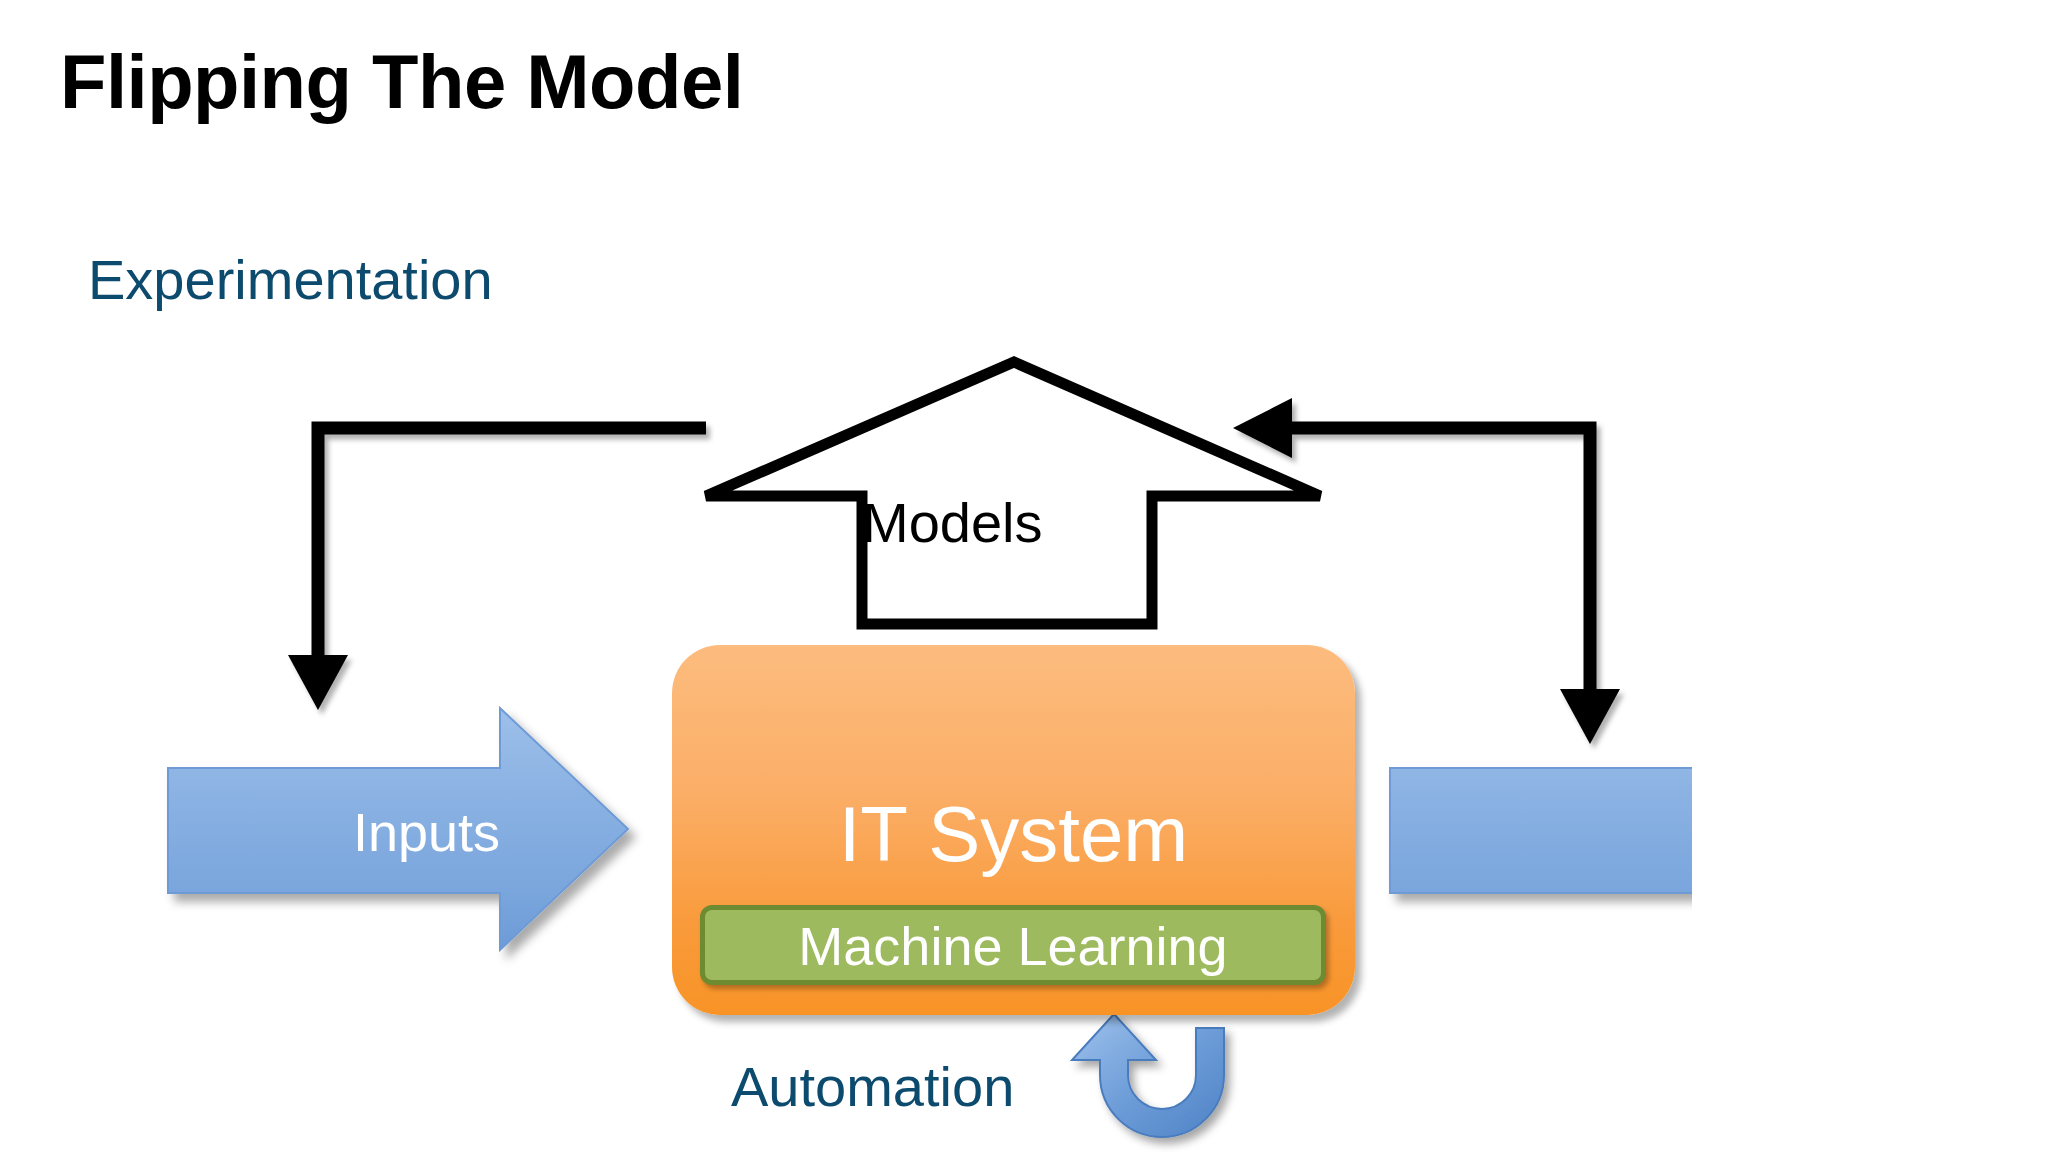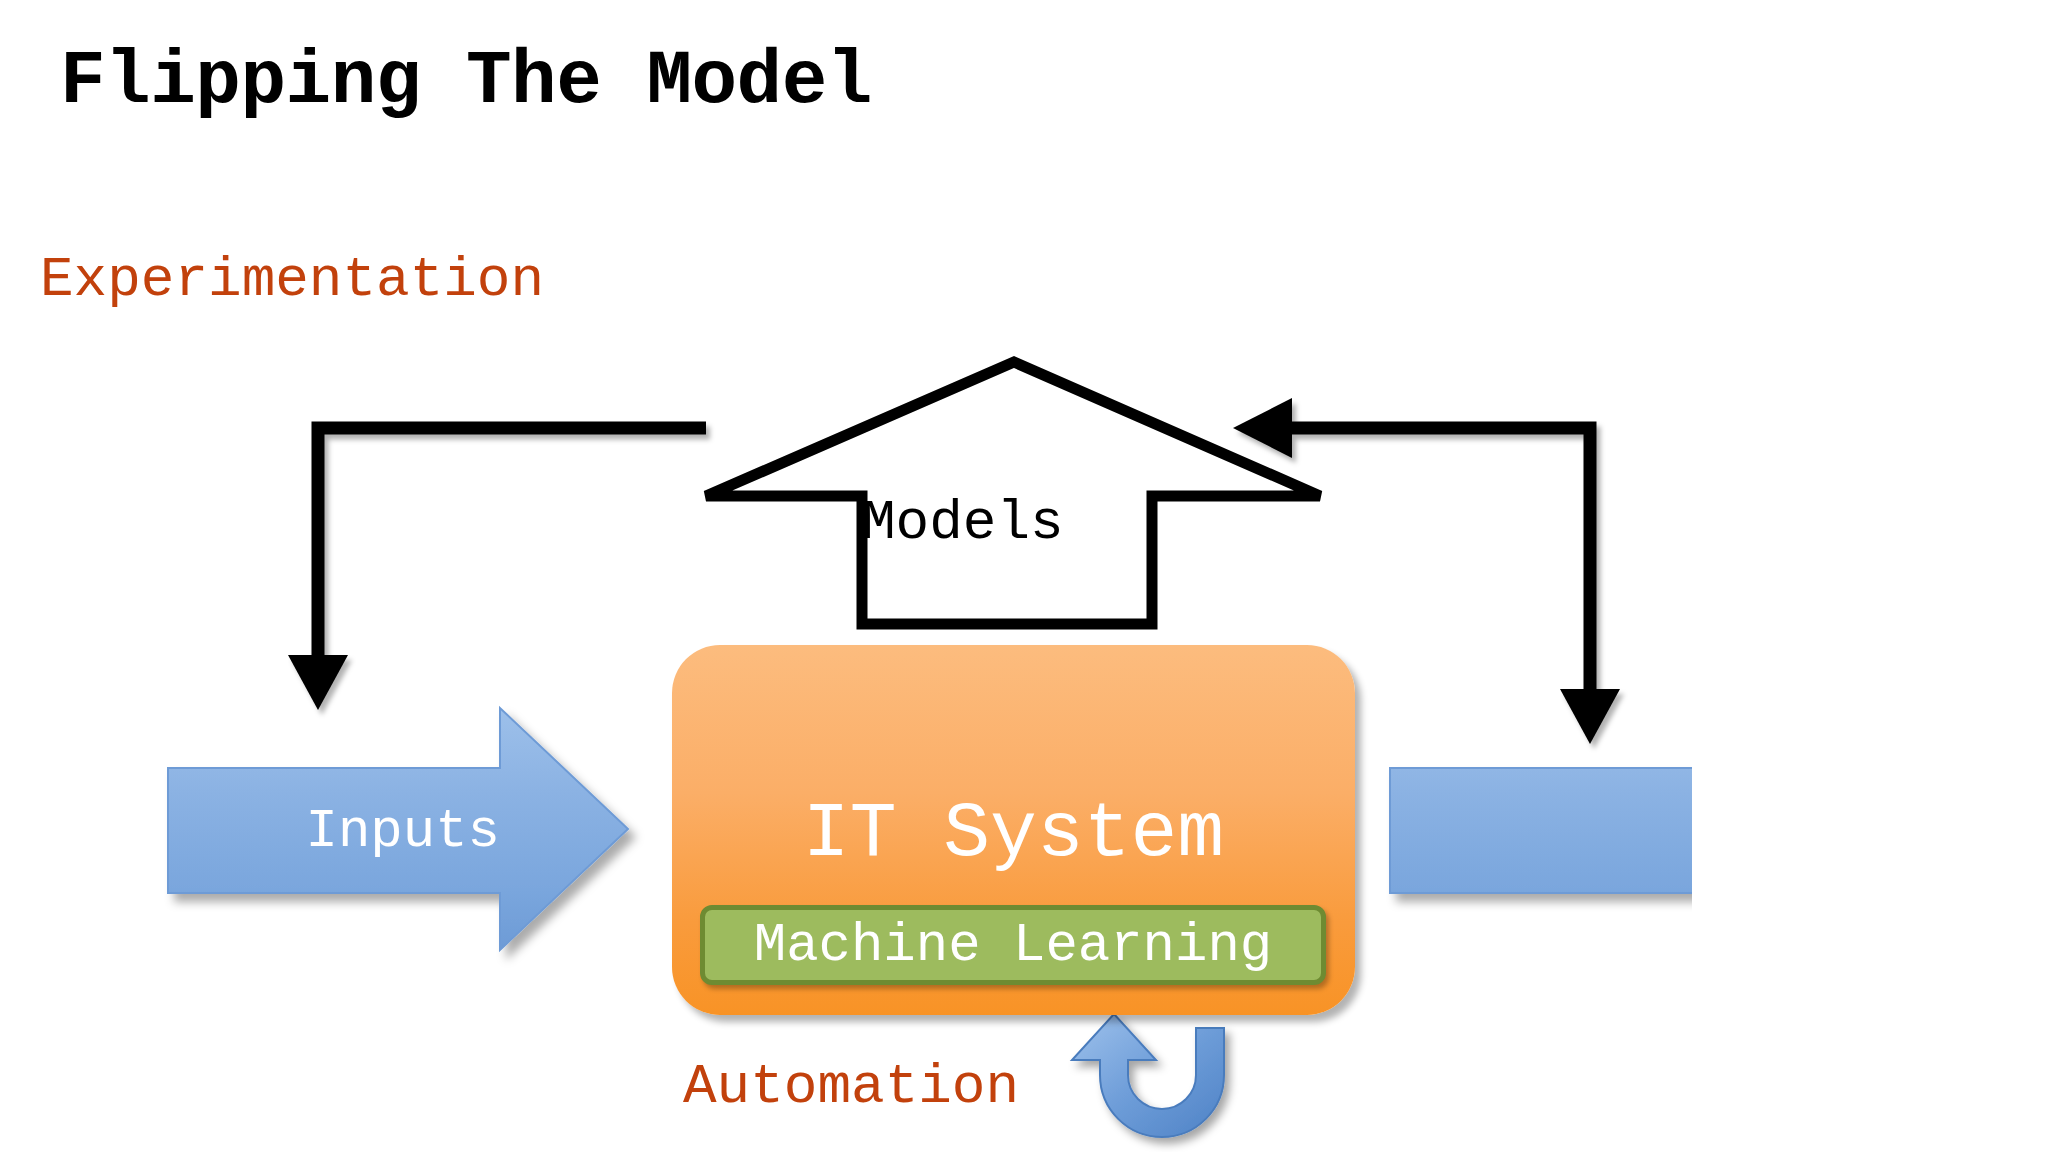--- a/index.html
+++ b/index.html
@@ -6,42 +6,43 @@
     margin: 0;
     padding: 0;
     background: #ffffff;
   }
   #slide {
     position: relative;
     width: 1692px;
     height: 1152px;
     background: #ffffff;
     overflow: hidden;
-    font-family: Liberation Mono, monospace;
+    font-family: Liberation Sans, sans-serif;
   }
 
   
   #title {
     position: absolute;
     left: 60px;
     top: 44px;
     font-size: 76px;
     font-weight: bold;
     color: #000000;
     letter-spacing: -0.5px;
     white-space: nowrap;
     line-height: 1.0;
   }
 
   
   .plain-label {
     position: absolute;
-    color: #c2410c;
-    white-space: nowrap;
-    line-height: 1.0;
+    color: #0c4a6e;
+    white-space: nowrap;
+    line-height: 1.0;
+    margin-left: 48px;
   }
   #label-experimentation {
     left: 40px;
     top: 252px;
     font-size: 56px;
   }
   #label-explanation {
     left: 1605px;
     top: 268px;
     font-size: 56px;

